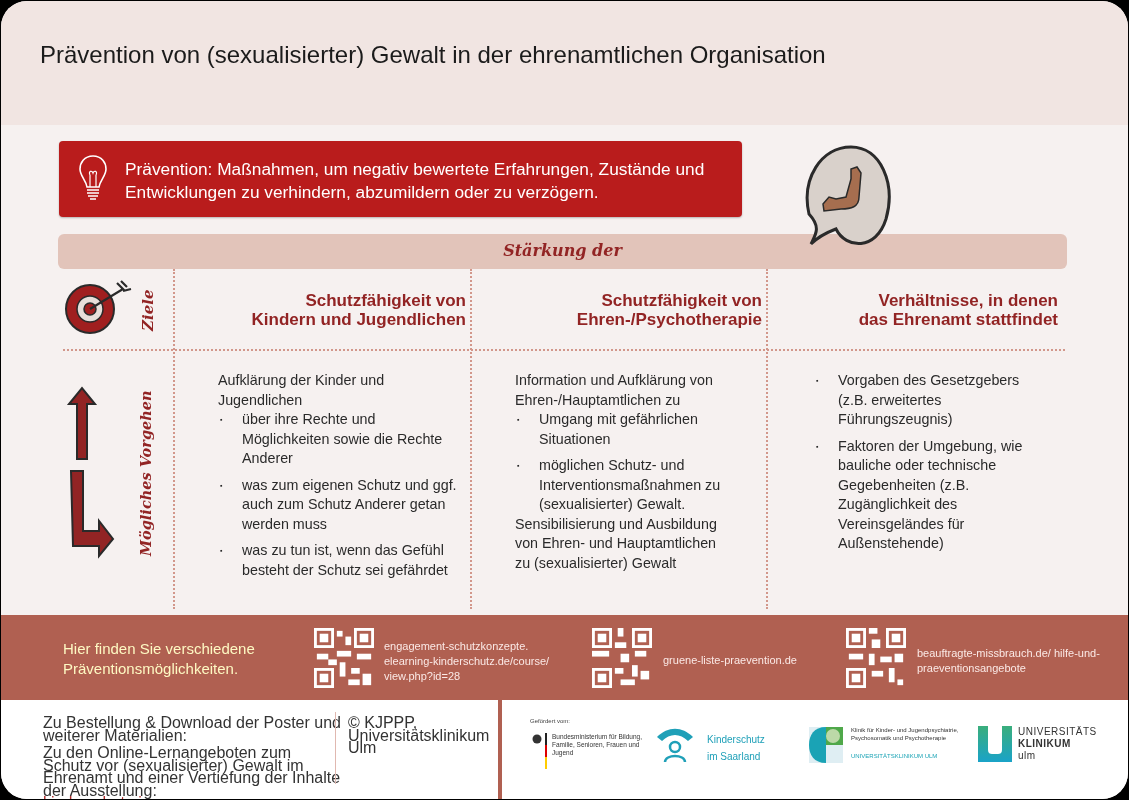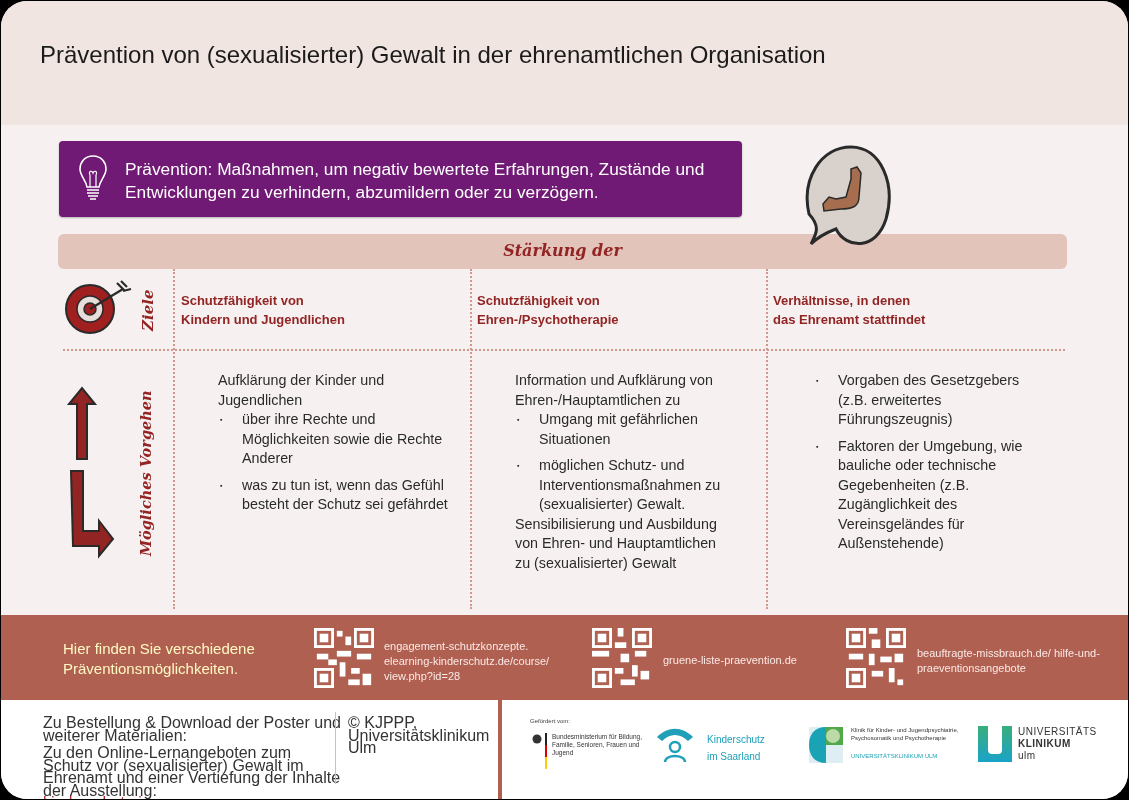--- a/index.html
+++ b/index.html
@@ -6,34 +6,34 @@
   html, body { width: 1129px; height: 800px; overflow: hidden; background: #000; }
   body { font-family: "Liberation Sans", sans-serif; }
   .poster { position: absolute; left: 1px; top: 1px; width: 1127px; height: 798px; background: #f6f1f0; overflow: hidden; border-radius: 26px; }
   .header { position: absolute; left: 0; top: 0; width: 1127px; height: 124px; background: #f1e5e2; }
   .title { position: absolute; left: 39px; top: 38px; width: 800px; font-size: 24px; line-height: 31px; color: #1b1b1b; }
   .logo { position: absolute; left: 880px; top: 40px; width: 240px; height: 50px; }
   .logo svg { position: absolute; left: 0; top: 0; }
   .logo-top { position: absolute; left: 54px; top: 8px; font-size: 10px; letter-spacing: 0.6px; color: #9a9a9a; }
   .logo-bottom { position: absolute; left: 54px; top: 25px; font-size: 11.5px; color: #9b2727; }
 
-  .def-box { position: absolute; left: 58px; top: 140px; width: 683px; height: 76px; background: #701a75; border-radius: 4px; box-shadow: 0 1px 2px rgba(0,0,0,.25); }
+  .def-box { position: absolute; left: 58px; top: 140px; width: 683px; height: 76px; background: #b91c1c; border-radius: 4px; box-shadow: 0 1px 2px rgba(0,0,0,.25); }
   .def-text { position: absolute; left: 66px; top: 17px; width: 620px; color: #fff; font-size: 17.3px; line-height: 23px; }
   .bulb { position: absolute; left: 18px; top: 12px; }
 
   .band { position: absolute; left: 57px; top: 233px; width: 1009px; height: 35px; background: #e2c4ba; border-radius: 6px; }
   .band-label { position: absolute; left: 0; width: 100%; top: 7px; text-align: center; font-family: "DejaVu Serif", serif; font-style: italic; font-weight: bold; font-size: 16px; color: #922424; }
   .bubble { position: absolute; left: 790px; top: 138px; }
 
   .vdot { position: absolute; width: 0; border-left: 2px dotted #d2978b; }
   .hdot { position: absolute; height: 0; border-top: 2px dotted #d2978b; }
 
   .goal-icon { position: absolute; left: 62px; top: 276px; }
   .side-label { position: absolute; font-family: "DejaVu Serif", serif; font-style: italic; font-weight: bold; color: #922424; transform: rotate(-90deg); transform-origin: left top; white-space: nowrap; }
-  .goal-head { position: absolute; text-align: left; font-weight: bold; font-size: 13px; line-height: 19px; color: #922424; }
+  .goal-head { position: absolute; text-align: right; font-weight: bold; font-size: 17px; line-height: 19px; color: #922424; }
 
   .arrows { position: absolute; left: 64px; top: 385px; }
   .col-text { position: absolute; font-size: 14.3px; line-height: 19.5px; color: #2a2a2a; }
   .col-text ul { list-style: none; }
   .col-text li { position: relative; padding-left: 24px; margin-top: 0; }
   .col-text li.sp { margin-top: 7px; }
   .col-text li::before { content: "▪"; position: absolute; left: 2px; top: 0; font-size: 7px; }
   .col-text p.gap { }
 
   .res-band { position: absolute; left: 0; top: 614px; width: 1127px; height: 85px; background: #b06051; }
@@ -104,20 +104,21 @@
   <svg class="arrows" width="60" height="175" viewBox="0 0 60 175">
     <path d="M12 73 L12 18 L4 18 L17 2 L30 18 L22 18 L22 73 Z" fill="#922424" stroke="#2a2a2a" stroke-width="2"></path>
     <path d="M6 85 L18 85 L18 145 L34 145 L34 135 L48 153 L34 170 L34 160 L8 160 Z" fill="#922424" stroke="#2a2a2a" stroke-width="2"></path>
   </svg>
   <div class="side-label" style="left:136px; top:555px; font-size:14.5px;">Mögliches Vorgehen</div>
 
   <div class="col-text" style="left:217px; top:370px; width:240px;">
     <p>Aufklärung der Kinder und Jugendlichen</p>
     <ul>
       <li>über ihre Rechte und Möglichkeiten sowie die Rechte Anderer</li>
+      <li class="sp">was zum eigenen Schutz und ggf. auch zum Schutz Anderer getan werden muss</li>
       <li class="sp">was zu tun ist, wenn das Gefühl besteht der Schutz sei gefährdet</li>
     </ul>
   </div>
 
   <div class="col-text" style="left:514px; top:370px; width:220px;">
     <p>Information und Aufklärung von Ehren-/Hauptamtlichen zu</p>
     <ul>
       <li>Umgang mit gefährlichen Situationen</li>
       <li class="sp">möglichen Schutz- und Interventionsmaßnahmen zu (sexualisierter) Gewalt.</li>
     </ul>

